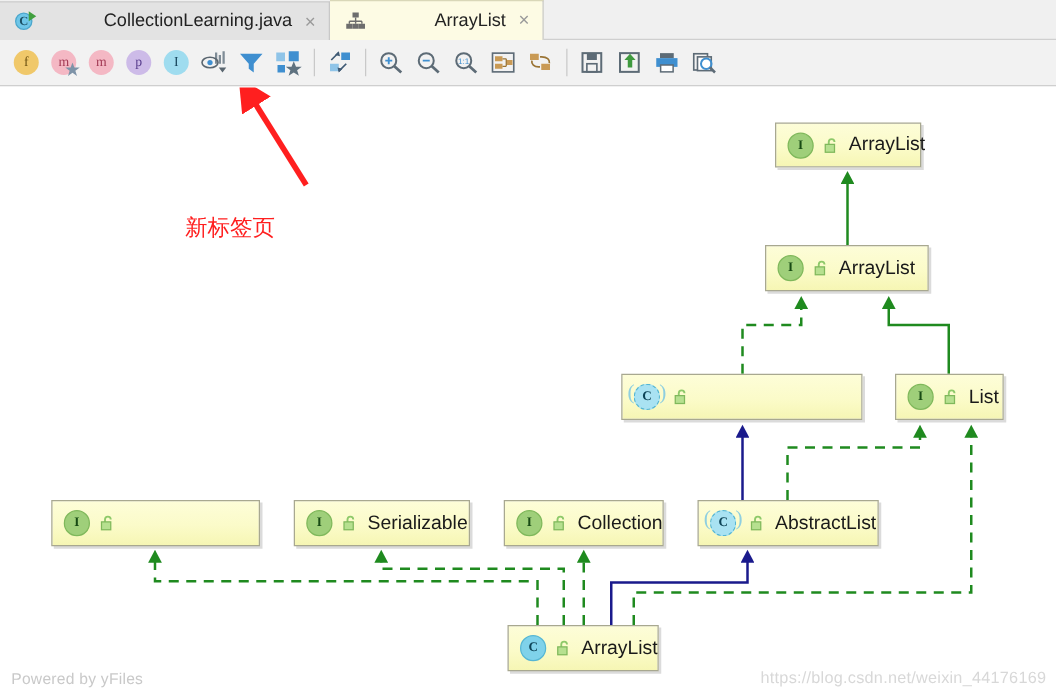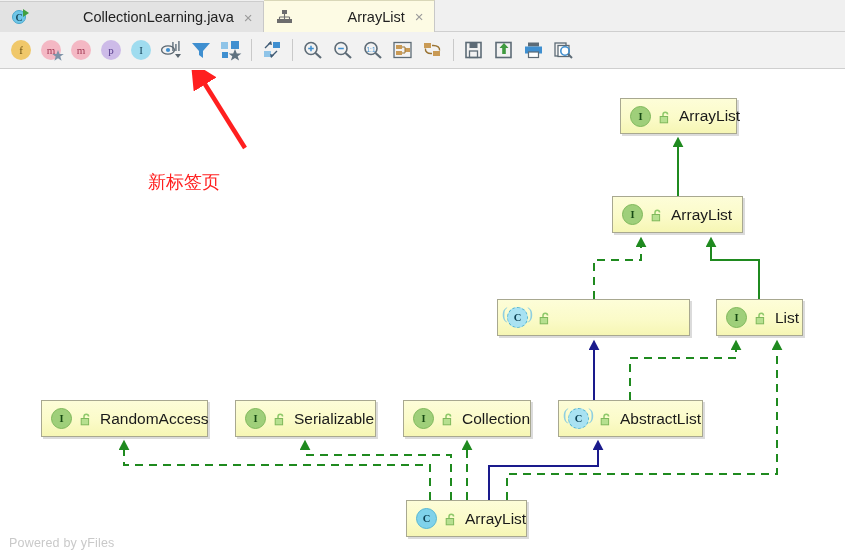--- a/index.html
+++ b/index.html
@@ -348,21 +348,20 @@
   </div>
 
   <div class="node" style="left:41px;top:330px;width:167px;height:37px;">
     <span class="badge iface">I</span>
     <span class="lock">
       <svg width="12" height="13" viewBox="0 0 12 13">
         <path d="M4 5.5 V3.6 A2.3 2.3 0 0 1 8.6 3.6" fill="none" stroke="#8ec96a" stroke-width="1.5"></path>
         <rect x="1.2" y="5.5" width="7.4" height="6.3" fill="#b6e08f" stroke="#7fb85b" stroke-width="1"></rect>
       </svg>
     </span>
-    <span class="nlabel">RandomAccess</span>
   </div>
 
   <div class="node" style="left:235px;top:330px;width:141px;height:37px;">
     <span class="badge iface">I</span>
     <span class="lock">
       <svg width="12" height="13" viewBox="0 0 12 13">
         <path d="M4 5.5 V3.6 A2.3 2.3 0 0 1 8.6 3.6" fill="none" stroke="#8ec96a" stroke-width="1.5"></path>
         <rect x="1.2" y="5.5" width="7.4" height="6.3" fill="#b6e08f" stroke="#7fb85b" stroke-width="1"></rect>
       </svg>
     </span>
@@ -398,13 +397,14 @@
     <span class="lock">
       <svg width="12" height="13" viewBox="0 0 12 13">
         <path d="M4 5.5 V3.6 A2.3 2.3 0 0 1 8.6 3.6" fill="none" stroke="#8ec96a" stroke-width="1.5"></path>
         <rect x="1.2" y="5.5" width="7.4" height="6.3" fill="#b6e08f" stroke="#7fb85b" stroke-width="1"></rect>
       </svg>
     </span>
     <span class="nlabel">ArrayList</span>
   </div>
 
   <div class="watermark" id="wm-left">Powered by yFiles</div>
+  <div class="watermark" id="wm-right">https://blog.csdn.net/weixin_44176169</div>
 </div>
 
 </body></html>

